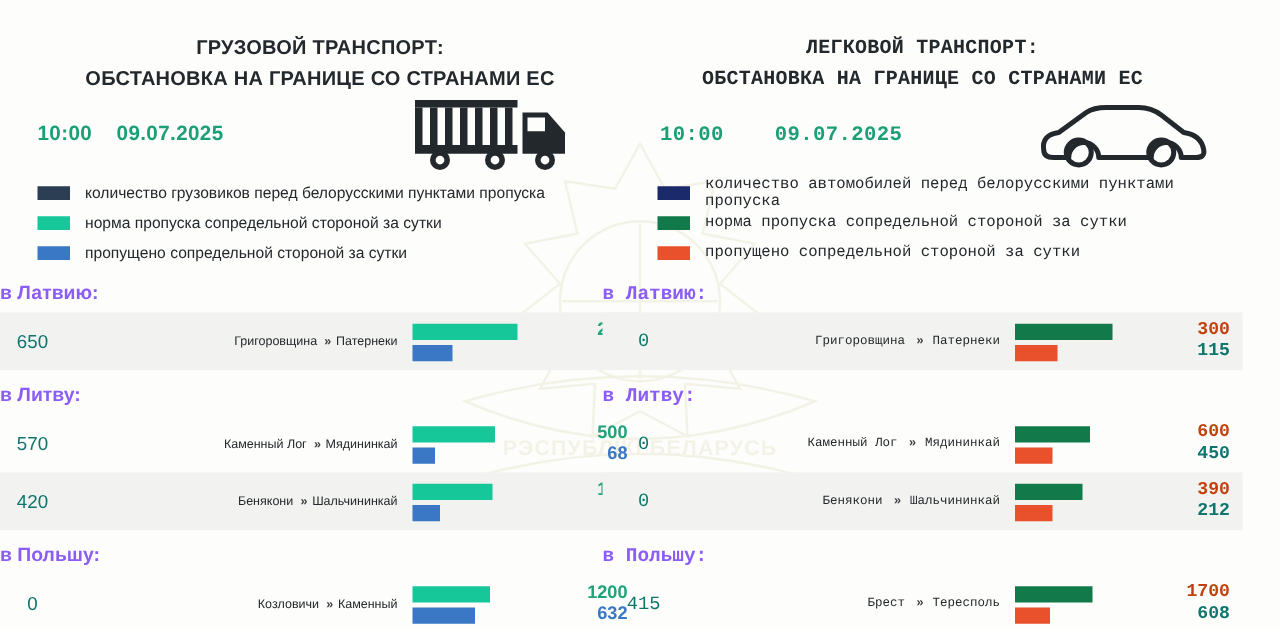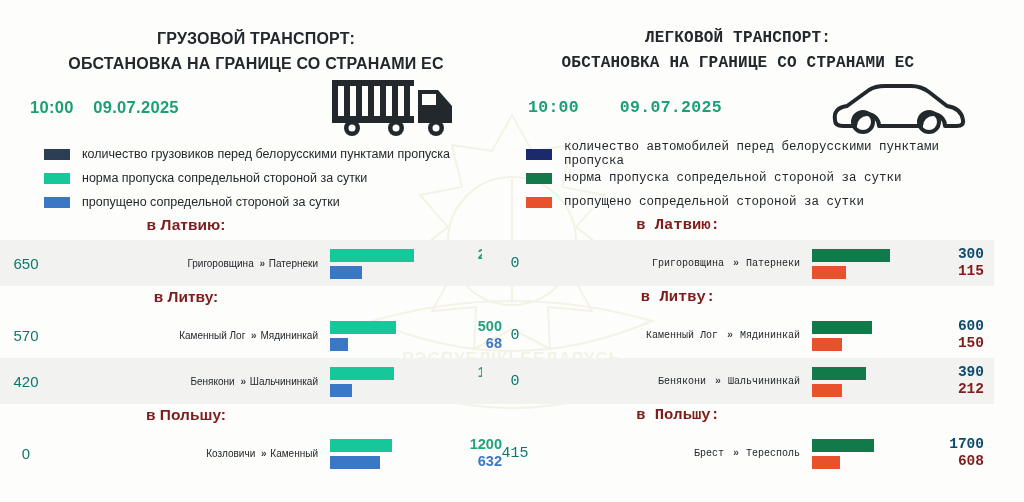--- a/index.html
+++ b/index.html
@@ -73,44 +73,43 @@
 
   .vehicle-icon {
     position: absolute;
     top: 0px;
   }
   .panel-left .vehicle-icon { left: 330px; }
   .panel-right .vehicle-icon { left: 345px; }
 
   .legend {
     margin-top: 4px;
-    padding-left: 44px;
+    padding-left: 30px;
   }
   .panel-right .legend { padding-left: 44px; }
   .legend-item {
     display: flex;
     align-items: center;
     height: 24px;
   }
   .legend-swatch {
     width: 26px; height: 11px;
     margin-right: 12px;
     flex: 0 0 auto;
   }
   .legend-label {
     font-size: 12.5px;
     color: #23282c;
   }
 
   .section-head {
-    text-align: center;
     font-weight: bold;
     font-size: 15.5px;
-    color: #7f1d1d;
-    margin-top: 2px;
+    color: #8b5cf6;
+    margin-top: 12px;
     margin-bottom: 6px;
   }
   .panel-left .section-head { padding-right: 140px; }
   .panel-right .section-head { padding-right: 120px; }
 
   .row {
     position: relative;
     height: 46px;
     display: flex;
     align-items: center;
@@ -162,22 +161,22 @@
     padding-right: 10px;
     font-size: 14.5px;
     font-weight: bold;
     line-height: 17px;
   }
   .val-top { display: block; }
   .val-bottom { display: block; }
 
   .panel-left .val-top { color: #1fa37a; }
   .panel-left .val-bottom { color: #3a77c4; }
-  .panel-right .val-top { color: #0c4a6e; }
-  .panel-right .val-bottom { color: #7f1d1d; }
+  .panel-right .val-top { color: #c2410c; }
+  .panel-right .val-bottom { color: #0f766e; }
 </style>
 </head>
 <body>
 
 <div class="page">
 
   <div class="watermark">
     <svg viewBox="0 0 560 380" width="560" height="380" aria-hidden="true">
       <g fill="none" stroke="#b9b06b" stroke-width="2">
         <path d="M280 24 L300 60 L340 54 L330 96 L372 104 L344 136 L380 164 L338 180 L360 220 L316 216 L318 258 L280 238 L242 258 L244 216 L200 220 L222 180 L180 164 L216 136 L188 104 L230 96 L220 54 L260 60 Z"></path>
@@ -375,21 +374,21 @@
         <span>Каменный Лог</span>
         <span class="chev">»</span>
         <span>Мядининкай</span>
       </div>
       <div class="bars">
         <div class="bar bar-top" style="width:60px;background:#11794a"></div>
         <div class="bar bar-bottom" style="width:30px;background:#e8512b"></div>
       </div>
       <div class="vals">
         <span class="val-top">600</span>
-        <span class="val-bottom">150</span>
+        <span class="val-bottom">450</span>
       </div>
     </div>
     <div class="row stripe">
       <div class="count-left">0</div>
       <div class="route">
         <span>Бенякони</span>
         <span class="chev">»</span>
         <span>Шальчининкай</span>
       </div>
       <div class="bars">

